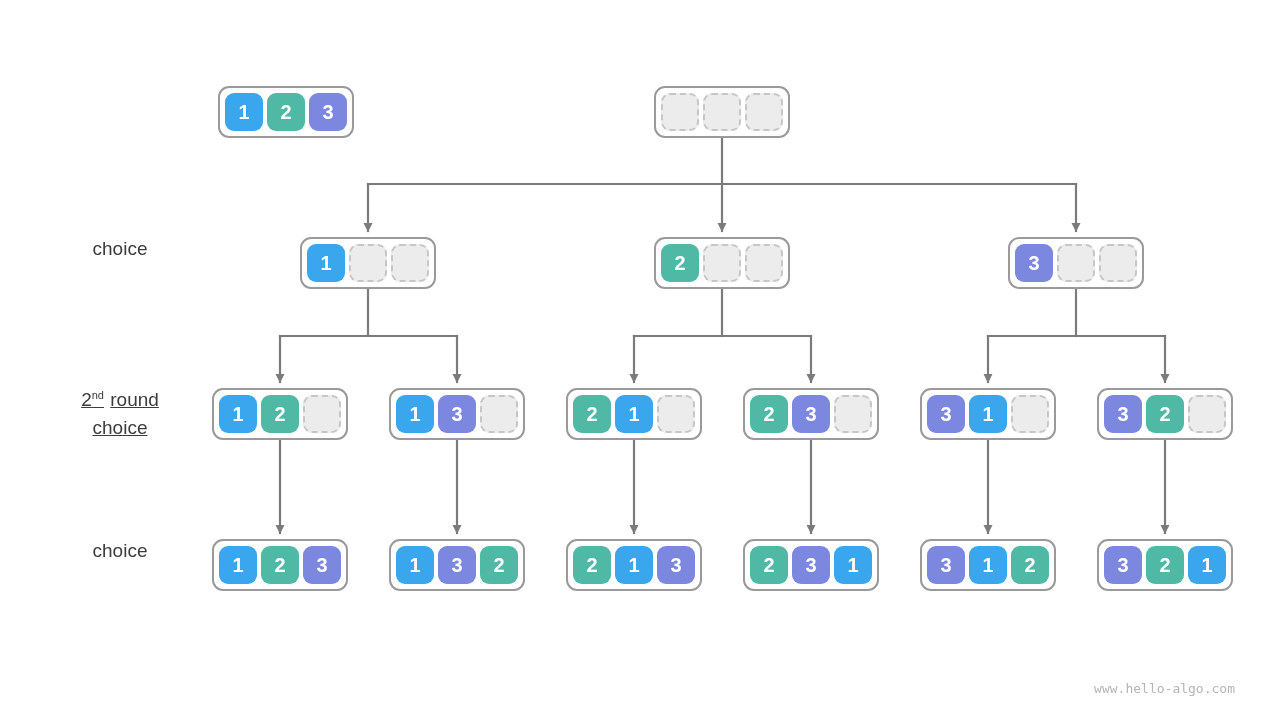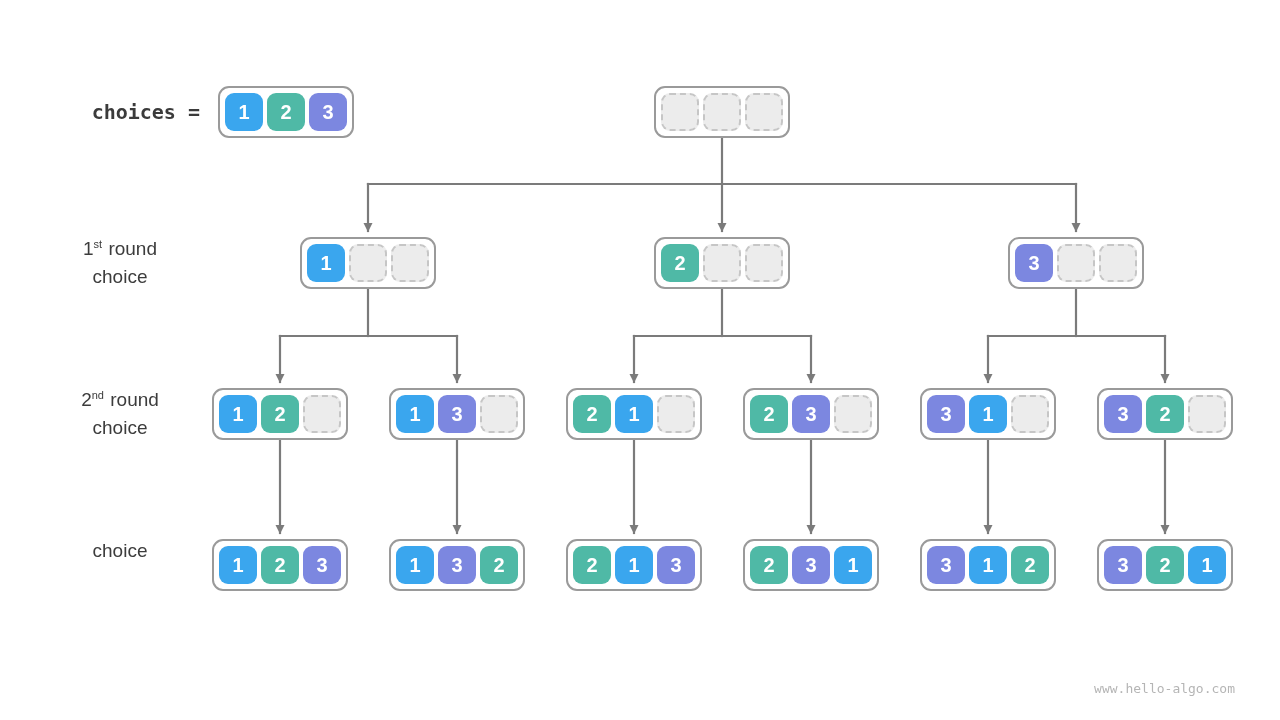--- a/index.html
+++ b/index.html
@@ -57,21 +57,21 @@
     left: 20px;
     width: 200px;
     text-align: center;
     font-size: 19px;
     line-height: 28px;
     color: #3c3c3c;
   }
   .row-label sup { font-size: 11px; line-height: 0; }
   .rest { margin-left: 0.33em; }
   #row-label-1 { top: 235px; }
-  #row-label-2 { top: 386px; }
+  #row-label-2 { top: 386px; text-decoration: underline; }
   #row-label-3 { top: 537px; }
 
   .footer {
     position: absolute;
     right: 45px;
     bottom: 24px;
     font-family: "DejaVu Sans Mono", monospace;
     font-size: 13px;
     color: #b5b5b5;
   }
@@ -104,24 +104,22 @@
       <path class="arrow" marker-end="url(#ah)" d="M988,336 L988,382"></path>
       <path class="arrow" marker-end="url(#ah)" d="M1165,336 L1165,382"></path>
       <path class="arrow" marker-end="url(#ah)" d="M280,440 L280,533"></path>
       <path class="arrow" marker-end="url(#ah)" d="M457,440 L457,533"></path>
       <path class="arrow" marker-end="url(#ah)" d="M634,440 L634,533"></path>
       <path class="arrow" marker-end="url(#ah)" d="M811,440 L811,533"></path>
       <path class="arrow" marker-end="url(#ah)" d="M988,440 L988,533"></path>
       <path class="arrow" marker-end="url(#ah)" d="M1165,440 L1165,533"></path>
     </svg>
 
-  <div class="eq-label" id="choices-label">choices =</div>
 
   <div class="row-label" id="row-label-1">
-    <div><span>1</span><sup>st</sup><span class="rest">round</span></div>
     <div>choice</div>
   </div>
   <div class="row-label" id="row-label-2">
     <div><span>2</span><sup>nd</sup><span class="rest">round</span></div>
     <div>choice</div>
   </div>
   <div class="row-label" id="row-label-3">
     <div>choice</div>
   </div>
 

